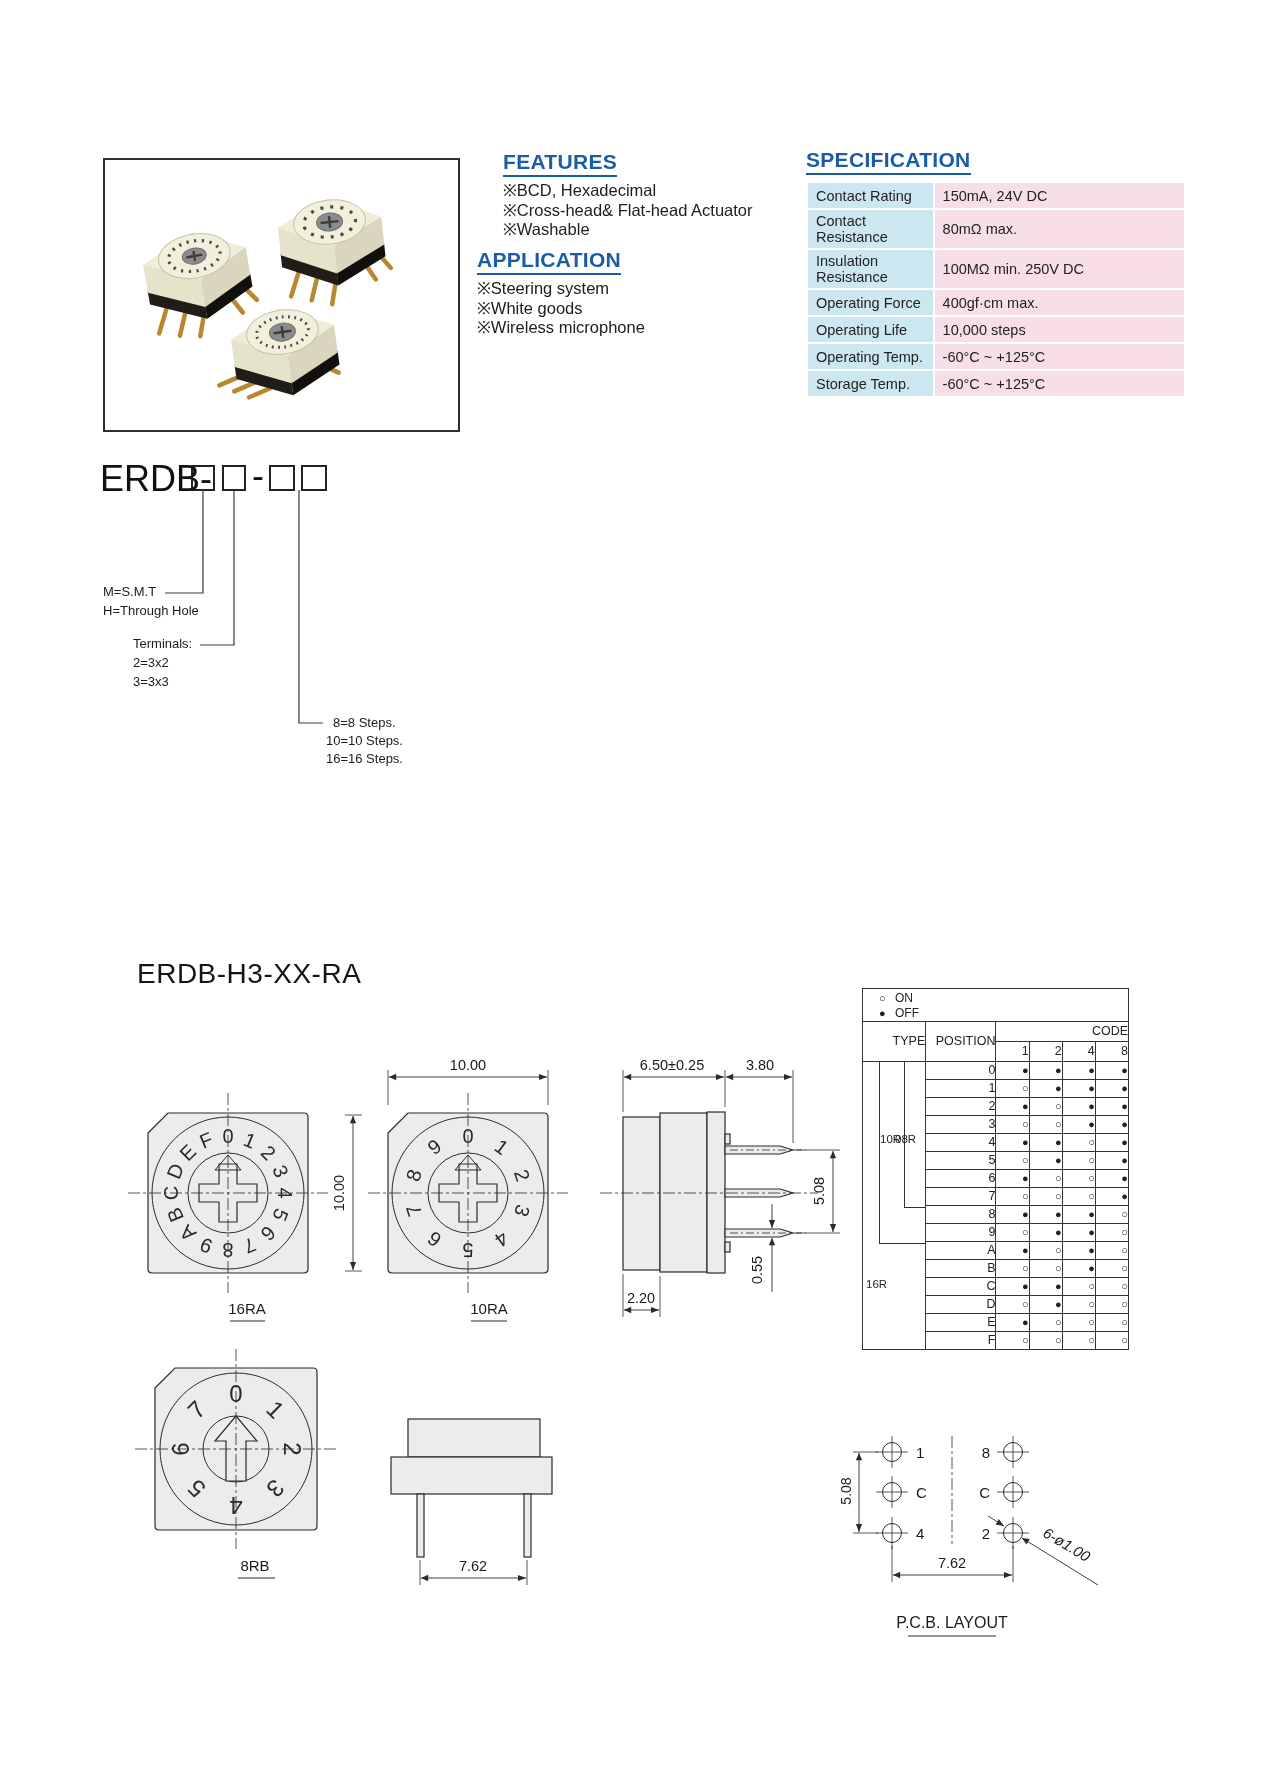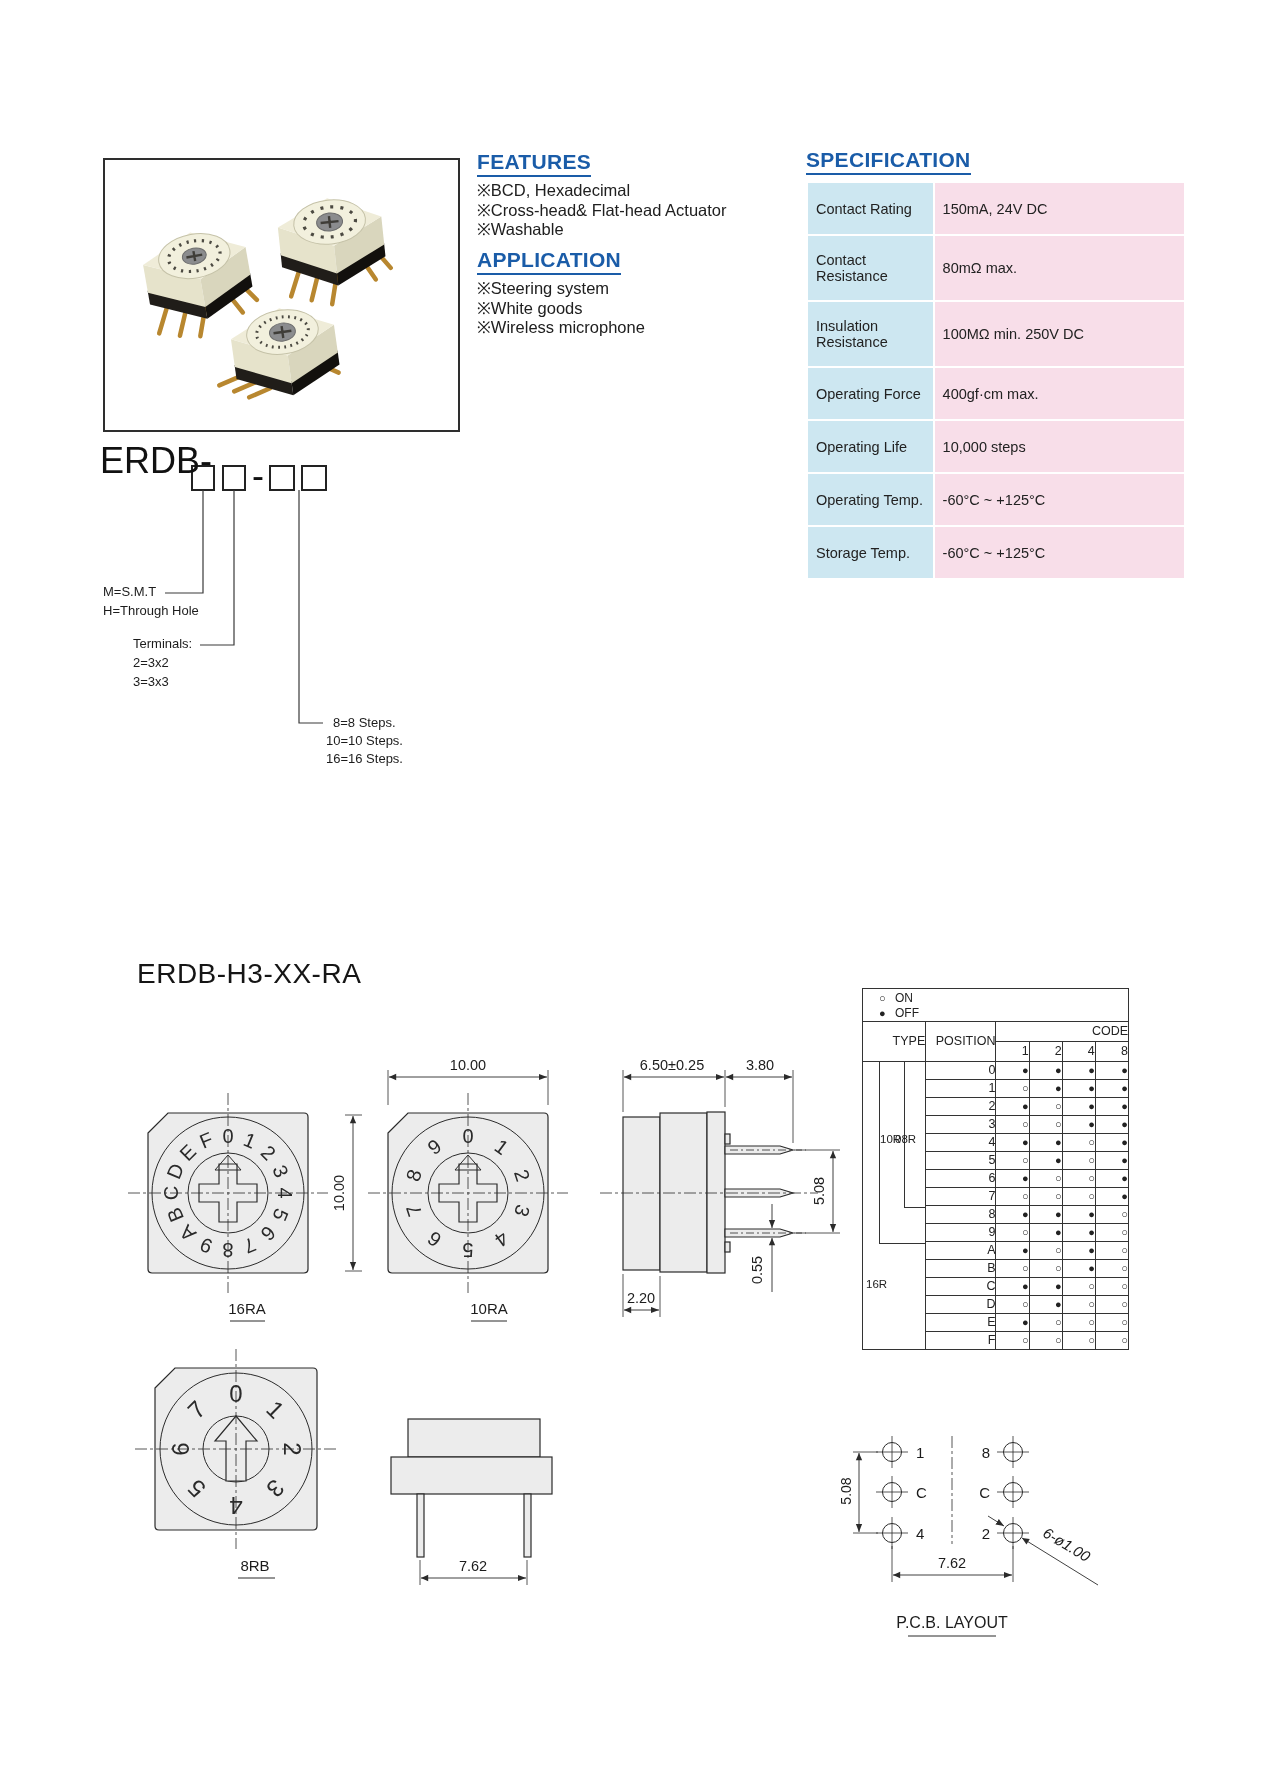--- a/index.html
+++ b/index.html
@@ -5,21 +5,21 @@
   html,body{margin:0;padding:0;background:#fff}
   .page{position:relative;width:1264px;height:1778px;background:#ffffff;
         font-family:"Liberation Sans",sans-serif;color:#1c1c1c;overflow:hidden}
   .abs{position:absolute}
   
   .sec-title{display:inline-block;font-size:21px;font-weight:bold;color:#1a5ca8;
              border-bottom:2px solid #1a5ca8;padding-bottom:1px;letter-spacing:.3px}
   .feat-item{font-size:16.5px;line-height:19.5px;color:#202020}
   
   .spec-table{border-collapse:separate;border-spacing:2px;font-size:14.5px;color:#222}
-  .spec-table td{padding:16px 8px;vertical-align:middle}
+  .spec-table td{padding:3px 8px;vertical-align:middle}
   .spec-table td.k{background:#cde7f1;width:110px}
   .spec-table td.v{background:#f8dee9;width:240px}
   .spec-table tr.h1 td{height:19px}
   .spec-table tr.h2 td{height:31px}
   
   .pn-big{font-size:36px;color:#111;letter-spacing:0px}
   .pn-leg{font-size:13px;line-height:19px;color:#1c1c1c}
   .model-heading{font-size:28px;color:#151515;letter-spacing:.5px}
   
   .photo-box{left:103px;top:158px;width:357px;height:274px;border:2px solid #2e2e2e;
@@ -287,21 +287,21 @@
         <polygon points="52,-4 2,20 2,48 52,24" fill="#d9d6bd"></polygon>
         <polygon points="-52,-4 0,-28 52,-4 2,20" fill="#efecd8"></polygon>
         <ellipse cx="0" cy="-4" rx="36" ry="22" fill="#f2f0dd" stroke="#c5c2a8"></ellipse>
         <ellipse cx="0" cy="-4" rx="26" ry="15" fill="none" stroke="#4c4a42" stroke-width="3" stroke-dasharray="1.8 4.4"></ellipse>
         <ellipse cx="0" cy="-4" rx="13" ry="9" fill="#8b8c8e" stroke="#6d6d6d"></ellipse>
         <path d="M-9,-4 H9 M0,-10 V2" stroke="#3f3d38" stroke-width="2.4"></path>
       </g>
     </svg>
   </div>
 
-  <div class="abs" style="left:477px;top:150px;width:300px">
+  <div class="abs" style="left:503px;top:150px;width:300px">
     <div class="sec-title">FEATURES</div>
     <div style="margin-top:4px">
       <div class="feat-item">※BCD, Hexadecimal</div>
       <div class="feat-item">※Cross-head&amp; Flat-head Actuator</div>
       <div class="feat-item">※Washable</div>
     </div>
   </div>
 
   <div class="abs" style="left:477px;top:248px;width:300px">
     <div class="sec-title">APPLICATION</div>
@@ -341,21 +341,21 @@
         <td class="v">-60°C ~ +125°C</td>
       </tr>
       <tr class="h1">
         <td class="k">Storage Temp.</td>
         <td class="v">-60°C ~ +125°C</td>
       </tr>
     </tbody>
       </table>
   </div>
 
-  <div class="abs pn-big" style="left:100px;top:440px">ERDB-</div>
+  <div class="abs pn-big" style="left:100px;top:458px">ERDB-</div>
   <div class="abs pn-big" style="left:252px;top:455px">-</div>
   <div class="abs pn-leg" style="left:103px;top:582px">
     <div>M=S.M.T</div>
     <div>H=Through Hole</div>
   </div>
   <div class="abs pn-leg" style="left:133px;top:634px">
     <div>Terminals:</div>
     <div>2=3x2</div>
     <div>3=3x3</div>
   </div>

